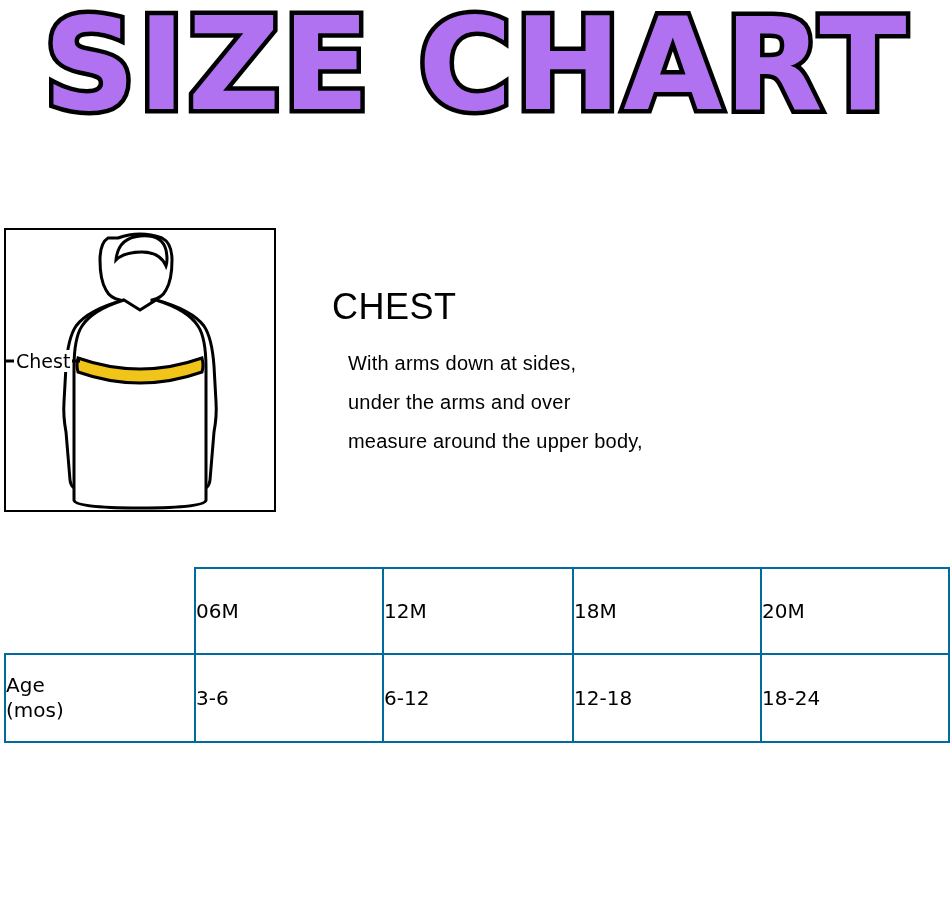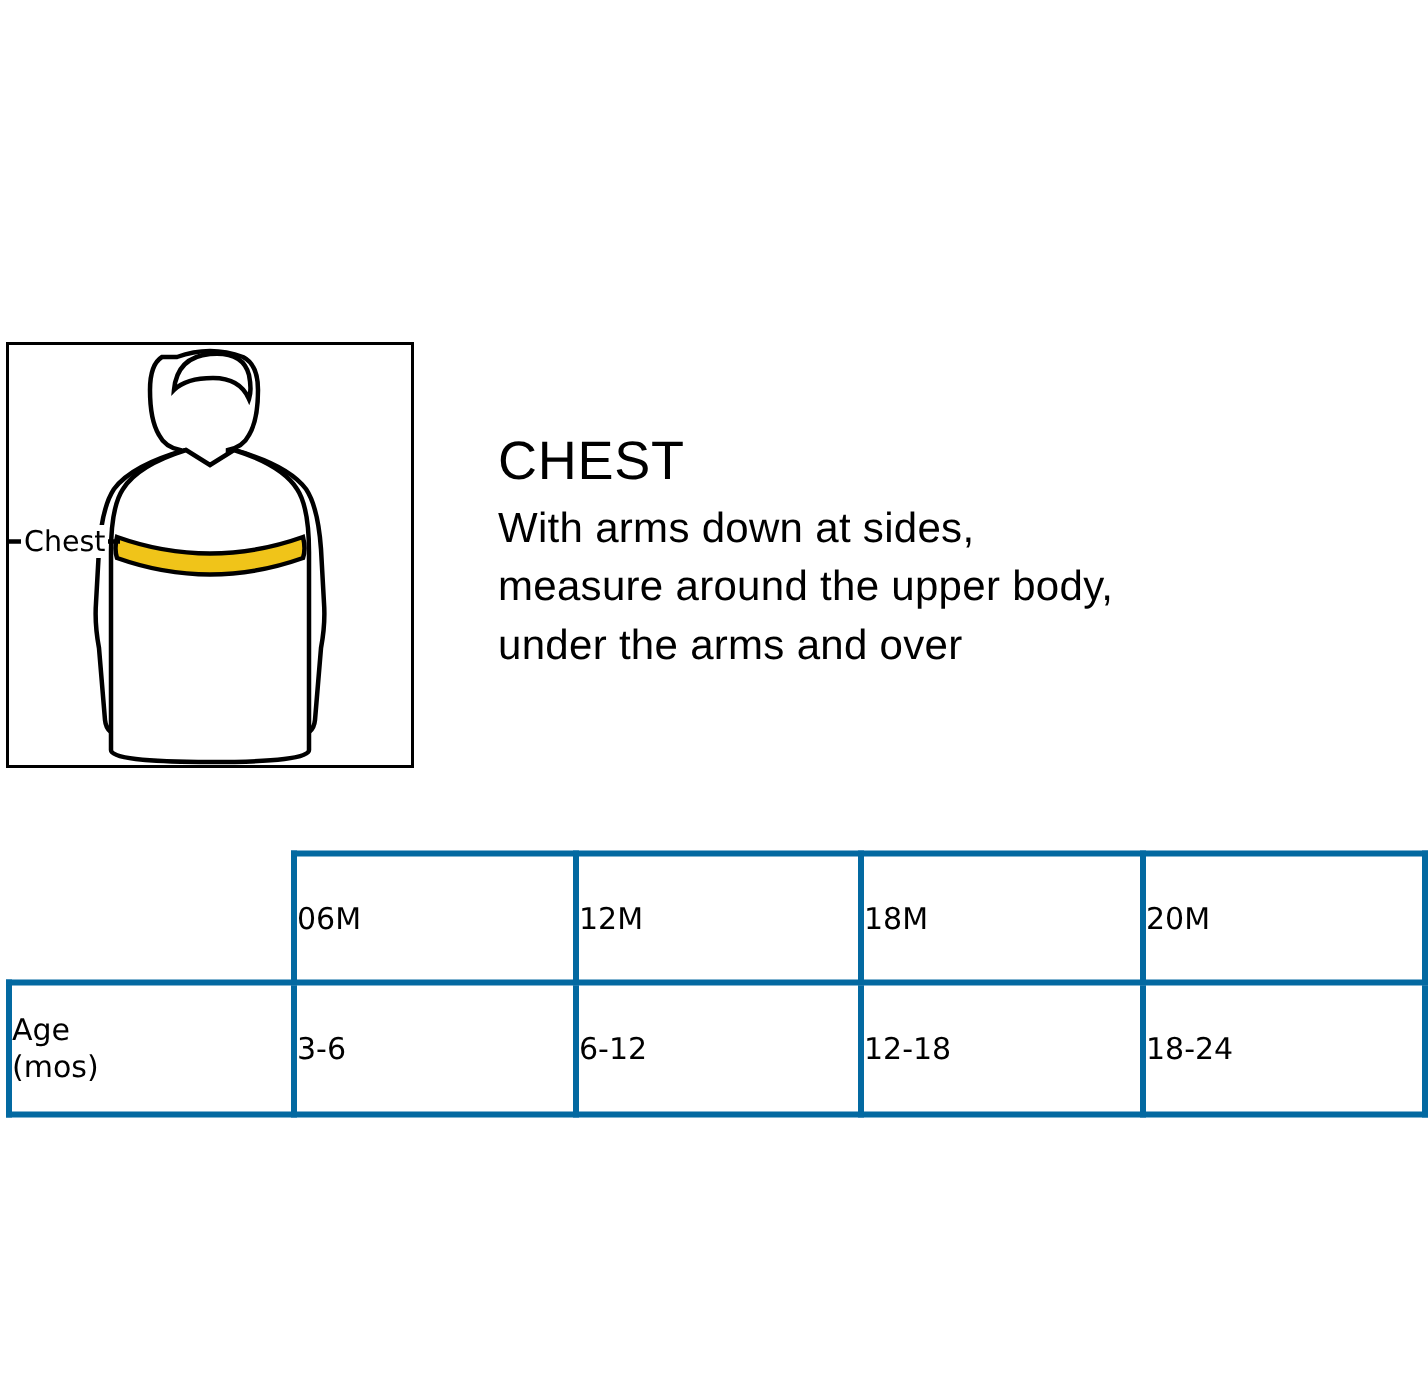--- a/index.html
+++ b/index.html
@@ -64,37 +64,37 @@
     width: 608px;
   }
   .desc h2 {
     margin: 0 0 4px 0;
     font-weight: normal;
     font-size: 36px;
     line-height: 42px;
     letter-spacing: 0.5px;
   }
   .desc p {
-    margin: 0;
-    font-size: 28px;
+    margin: 16px;
+    font-size: 20px;
     line-height: 39px;
     letter-spacing: 0.2px;
   }
   .desc p span { display: block; }
 
   
   table.size-table {
     position: absolute;
     left: 4px; top: 567px;
     width: 944px;
     border-collapse: collapse;
     table-layout: fixed;
   }
   table.size-table td, table.size-table th {
-    border: 4px solid #0369a1;
+    border: 2px solid #0369a1;
     padding: 0;
     vertical-align: middle;
     font-size: 20px;
     font-weight: normal;
     text-align: left;
   }
   .corner-cell { border: none !important; width: 190px; }
   .hdr-row td { height: 86px; }
   .hdr-cell {
     padding: 36px 0 0 14px;
@@ -118,20 +118,25 @@
     font-family: "DejaVu Sans", sans-serif;
     font-size: 20px;
     vertical-align: top;
   }
 </style>
 </head>
 <body>
 
 <div class="page">
 
+  <div class="title-wrap">
+    <svg class="title-svg" width="940" height="140" viewBox="0 0 940 140">
+      <text class="title-text" x="470" y="104" text-anchor="middle" fill="#b072f0" stroke="#000000" stroke-width="9" paint-order="stroke">SIZE CHART</text>
+    </svg>
+  </div>
 
 
   <div class="figure-box">
     <svg width="268" height="280" viewBox="0 0 268 280">
 
       <path d="M112 8 q22 -8 44 0 q10 5 10 22 q0 20 -6 30 q-4 8 -14 10 l0 14 q0 8 -16 8 q-16 0 -16 -8 l0 -14 q-10 -2 -14 -10 q-6 -10 -6 -30 q0 -17 8 -22 z" fill="#ffffff" stroke="#000000" stroke-width="3"></path>
 
       <path d="M110 30 q2 -22 24 -24 q22 -2 26 14 q2 10 0 16 q-6 -14 -24 -14 q-18 0 -26 8 z" fill="#ffffff" stroke="#000000" stroke-width="3"></path>
 
       <path d="M118 70 q-36 10 -48 26 q-8 12 -10 40 l-2 36 q-1 14 2 30 l4 48 q1 10 12 10 q11 0 12 -10 l2 -46
@@ -142,22 +147,22 @@
 
       <line x1="0" y1="131" x2="74" y2="131" stroke="#000000" stroke-width="3"></line>
     </svg>
   </div>
   <div class="chest-label">Chest</div>
 
   <div class="desc">
     <h2>CHEST</h2>
     <p>
       <span>With arms down at sides,</span>
+      <span>under the arms and over</span>
       <span>measure around the upper body,</span>
-      <span>under the arms and over</span>
     </p>
   </div>
 
   <table class="size-table">
     <colgroup>
       <col style="width:190px">
       <col style="width:188px">
       <col style="width:190px">
       <col style="width:188px">
       <col style="width:188px">

